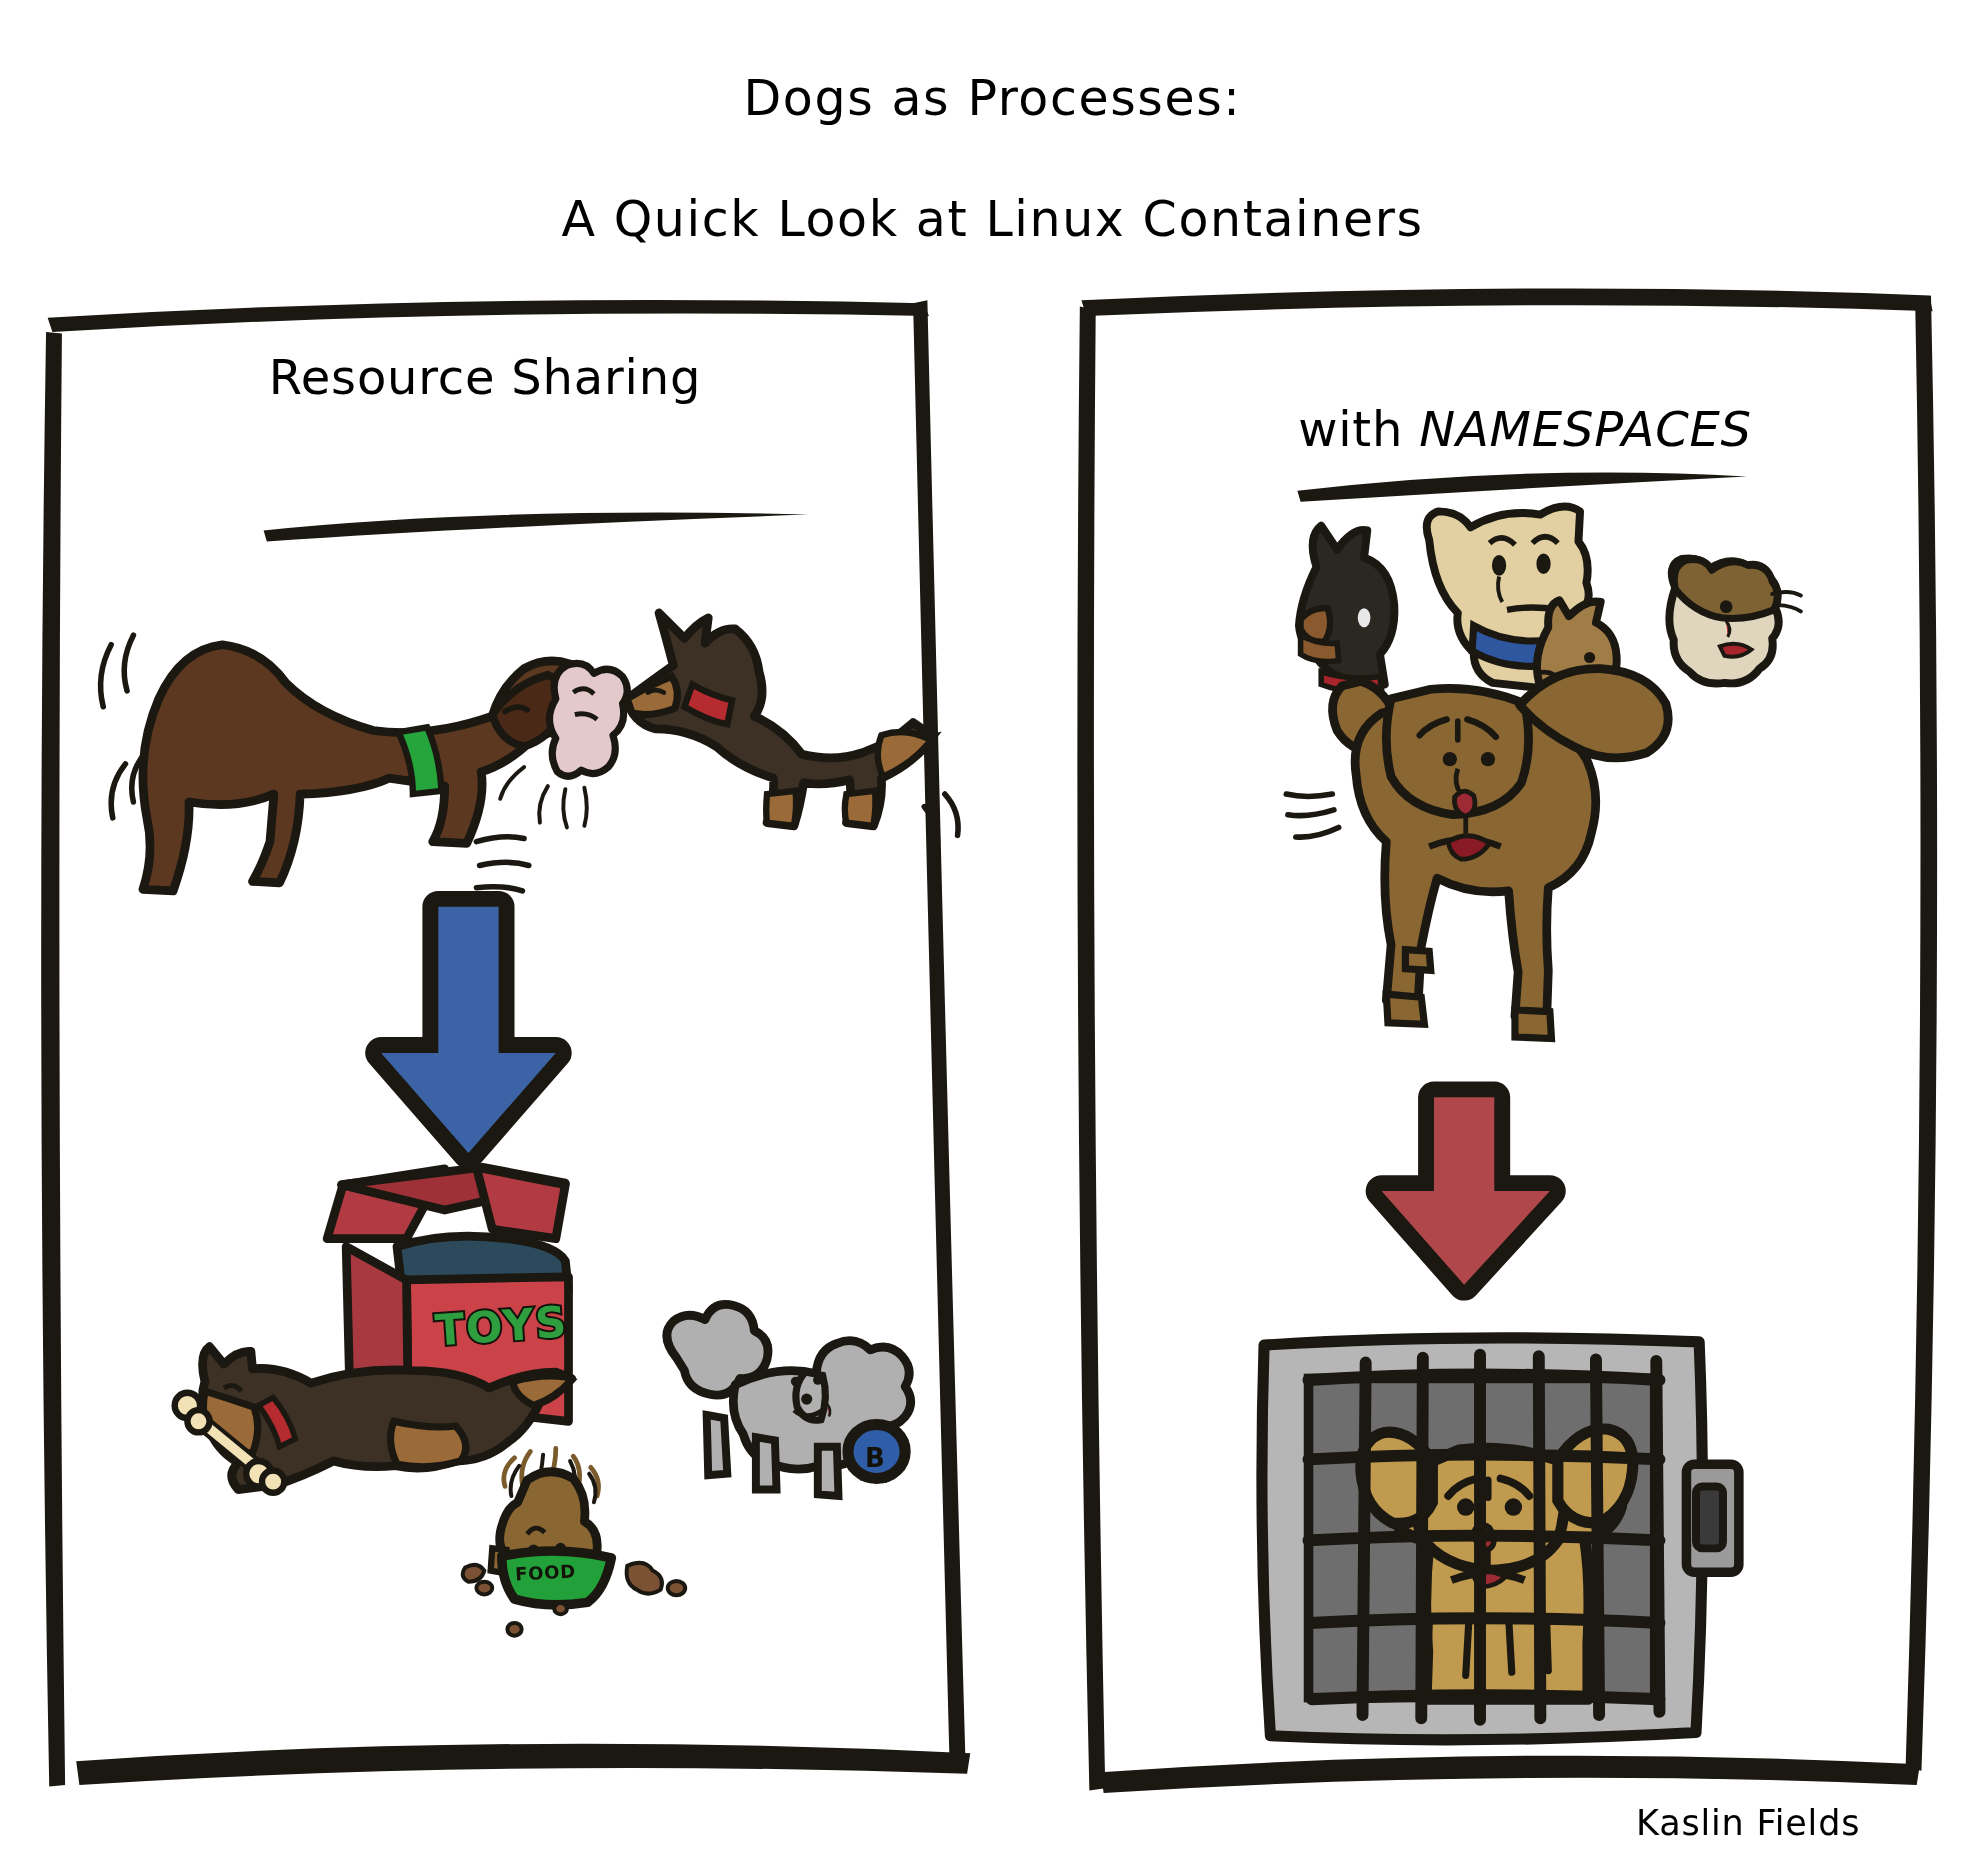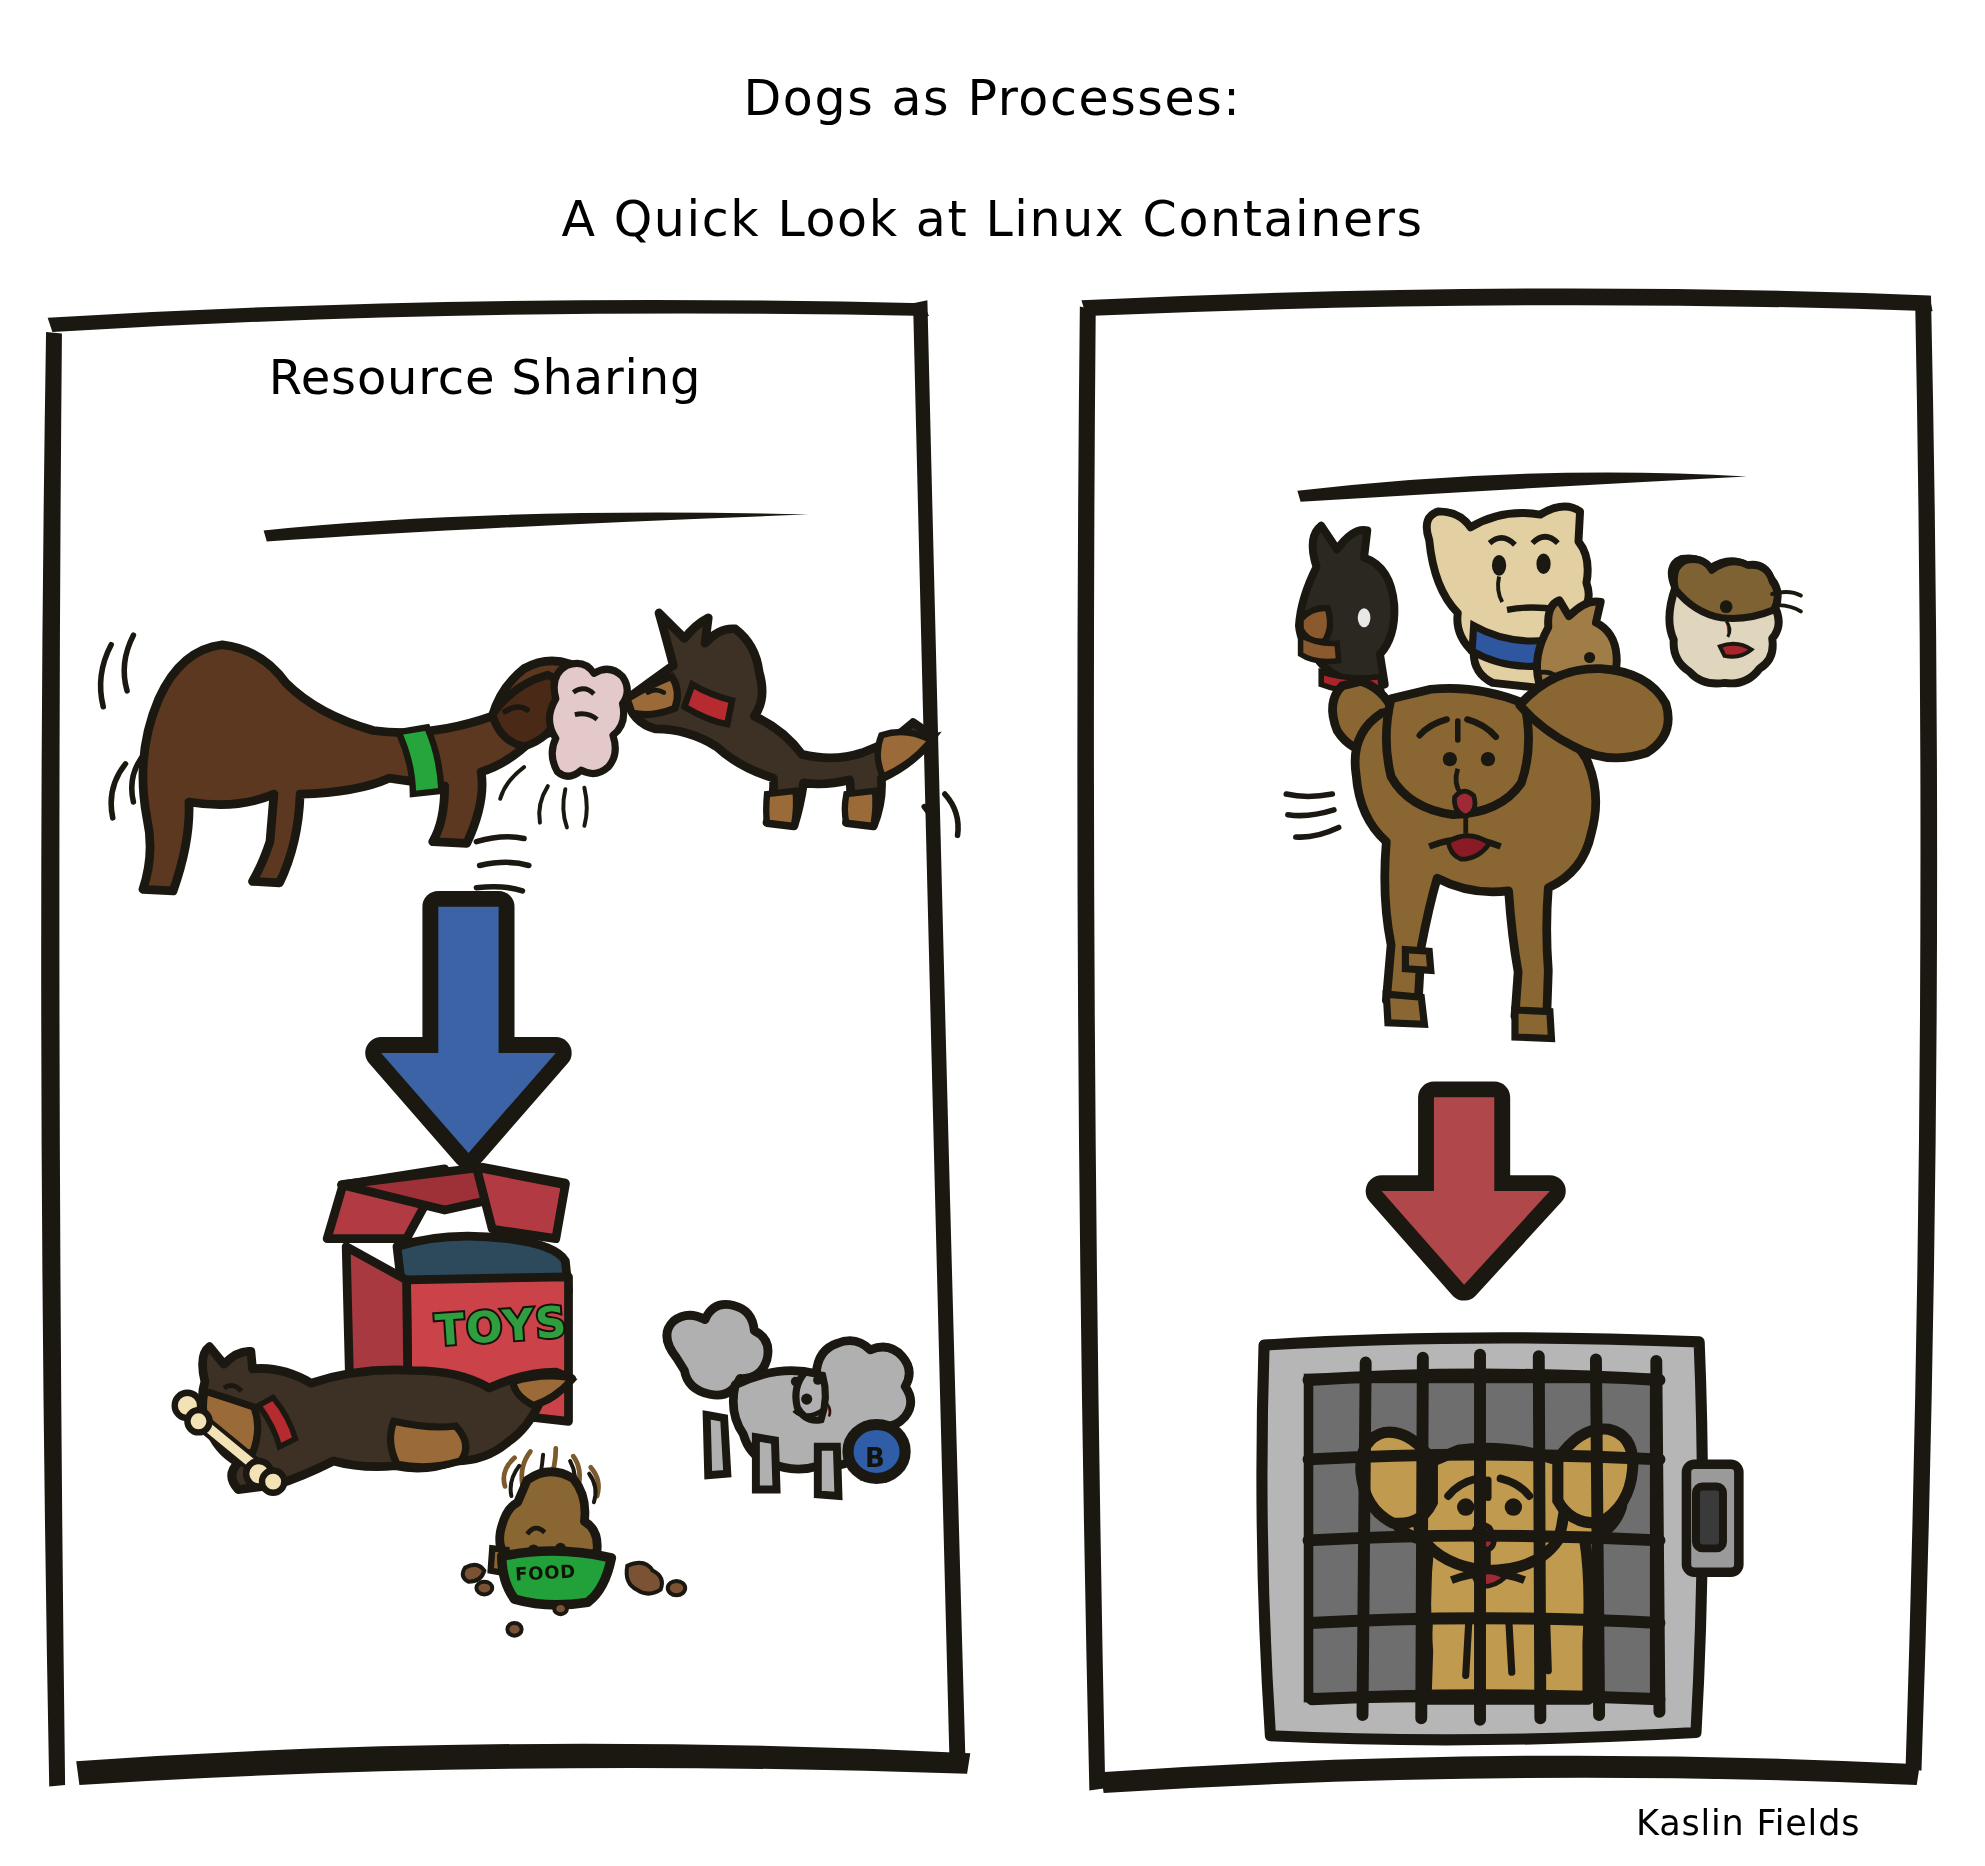--- a/index.html
+++ b/index.html
@@ -403,20 +403,21 @@
         <rect x="2136" y="1872" width="34" height="78" rx="8" fill="#3a3a3a" stroke="#1a1810" stroke-width="10"></rect>
       </g>
     </g>
   </svg>
 
   <div class="txt" id="title-line1">Dogs as Processes:</div>
   <div class="txt" id="title-line2">A Quick Look at Linux Containers</div>
 
   <div class="txt" id="lp-h1">Resource Sharing</div>
 
+  <div class="txt" id="rp-h2"><span>with </span><span class="ns">NAMESPACES</span></div>
 
   <div class="lbl" id="toys-label">TOYS</div>
   <div class="lbl" id="food-label">FOOD</div>
   <div class="lbl" id="ball-label">B</div>
 
   <div class="txt" id="signature">Kaslin Fields</div>
 </div>
 
 
 </body></html>

